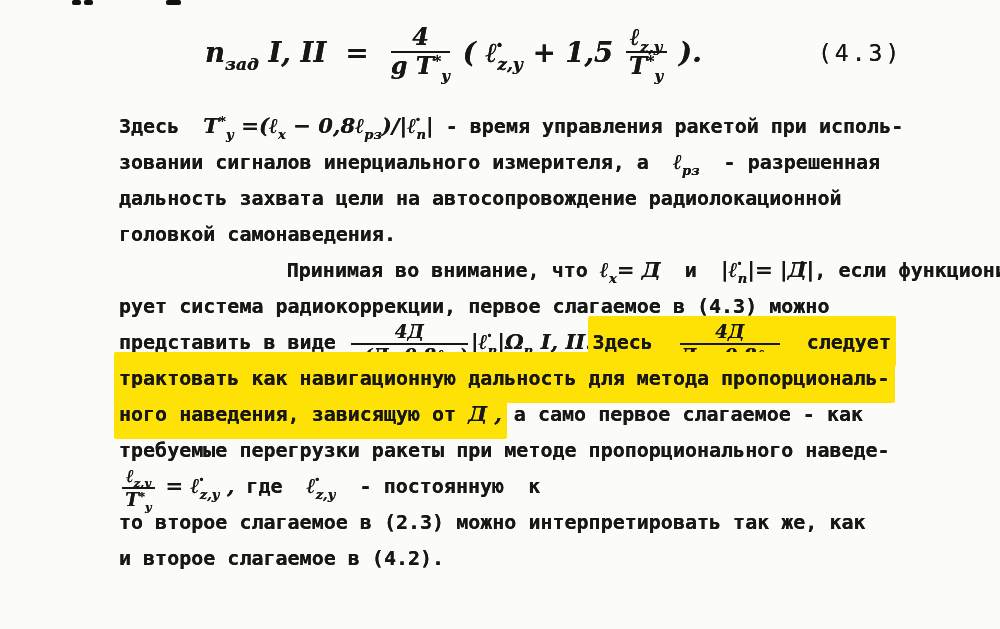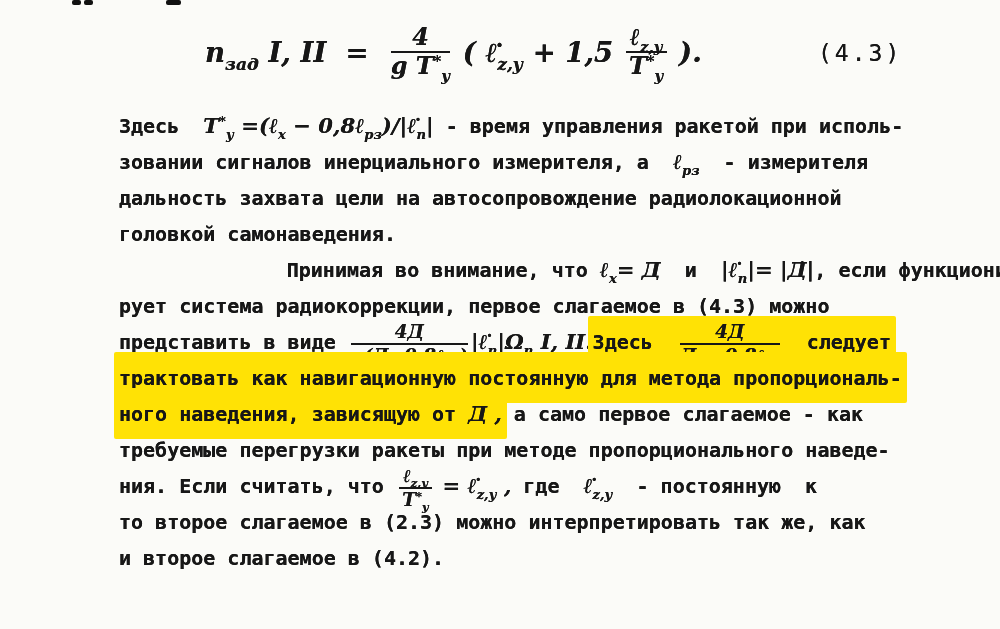--- a/index.html
+++ b/index.html
@@ -66,29 +66,29 @@
   <div class="artifact" style="left:72px;top:0;width:9px;height:5px;"></div>
   <div class="artifact" style="left:84px;top:0;width:9px;height:5px;"></div>
   <div class="artifact" style="left:166px;top:0;width:15px;height:5px;"></div>
 
   <div class="formula" id="formula"><span class="math">n<sub>зад</sub> I, II  =  </span><span class="frac"><span class="num">4</span><span class="den">g T<sup>*</sup><sub>у</sub></span></span><span class="math"> ( ℓ̇<sub>z,у</sub> + 1,5 </span><span class="frac"><span class="num">ℓ<sub>z,у</sub></span><span class="den">T<sup>*</sup><sub>у</sub></span></span><span class="math"> ).</span></div>
   <div class="eq-number">(4.3)</div>
 
   <div class="body-text" id="body-text">
       <div class="paragraph">
         <div class="line"><span class="txt">Здесь  </span><span class="math">T<sup>*</sup><sub>у</sub> =(ℓ<sub>x</sub> − 0,8ℓ<sub>рз</sub>)/|ℓ̇<sub>п</sub>|</span><span class="txt"> - время управления ракетой при исполь-</span></div>
-        <div class="line"><span class="txt">зовании сигналов инерциального измерителя, а  </span><span class="math">ℓ<sub>рз</sub></span><span class="txt">  - измерителя</span></div>
+        <div class="line"><span class="txt">зовании сигналов инерциального измерителя, а  </span><span class="math">ℓ<sub>рз</sub></span><span class="txt">  - разрешенная</span></div>
         <div class="line"><span class="txt">дальность захвата цели на автосопровождение радиолокационной</span></div>
         <div class="line"><span class="txt">головкой самонаведения.</span></div>
       </div>
       <div class="paragraph">
         <div class="line indent"><span class="txt">Принимая во внимание, что </span><span class="math">ℓ<sub>x</sub>= Д</span><span class="txt">  и  </span><span class="math">|ℓ̇<sub>п</sub>|= |Д̇|</span><span class="txt">, если функциони-</span></div>
         <div class="line"><span class="txt">рует система радиокоррекции, первое слагаемое в (4.3) можно</span></div>
         <div class="line"><span class="txt">представить в виде </span><span class="frac"><span class="num">4Д</span><span class="den">g(Д−0,8ℓ<sub>рз</sub>)</span></span><span class="math">|ℓ̇<sub>п</sub>|Ω<sub>п</sub></span><span class="math"> I, II.</span><span class="hl"><span class="txt">Здесь  </span><span class="frac"><span class="num">4Д</span><span class="den">Д − 0,8ℓ<sub>рз</sub></span></span><span class="txt">  следует</span></span></div>
-        <div class="line"><span class="hl"><span class="txt">трактовать как навигационную постоянную для метода пропорциональ-</span></span></div>
+        <div class="line"><span class="hl"><span class="txt">трактовать как навигационную дальность для метода пропорциональ-</span></span></div>
         <div class="line"><span class="hl"><span class="txt">ного наведения, зависящую от </span><span class="math">Д ,</span></span><span class="txt"> а само первое слагаемое - как</span></div>
         <div class="line"><span class="txt">требуемые перегрузки ракеты при методе пропорционального наведе-</span></div>
-        <div class="line"><span class="txt">ния. Если считать, что </span><span class="frac"><span class="num">ℓ<sub>z,у</sub></span><span class="den">T<sup>*</sup><sub>у</sub></span></span><span class="math"> = ℓ̇<sub>z,у</sub> ,</span><span class="txt"> где  </span><span class="math">ℓ̇<sub>z,у</sub></span><span class="txt">  - постоянную  к</span></div>
+        <div class="line"><span class="frac"><span class="num">ℓ<sub>z,у</sub></span><span class="den">T<sup>*</sup><sub>у</sub></span></span><span class="math"> = ℓ̇<sub>z,у</sub> ,</span><span class="txt"> где  </span><span class="math">ℓ̇<sub>z,у</sub></span><span class="txt">  - постоянную  к</span></div>
         <div class="line"><span class="txt">то второе слагаемое в (2.3) можно интерпретировать так же, как</span></div>
         <div class="line"><span class="txt">и второе слагаемое в (4.2).</span></div>
       </div>
     </div>
 </div>
 
 </body></html>

